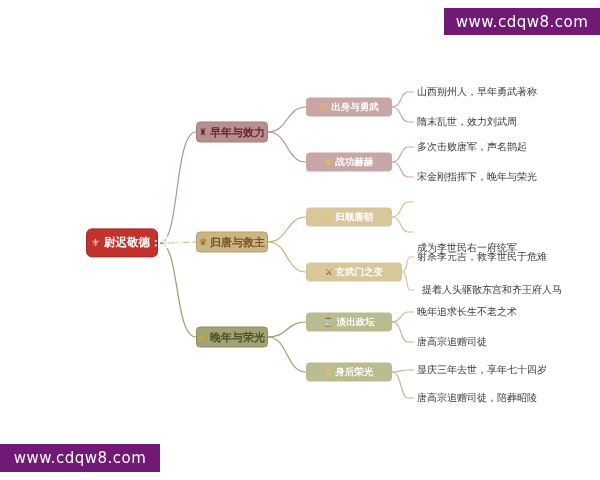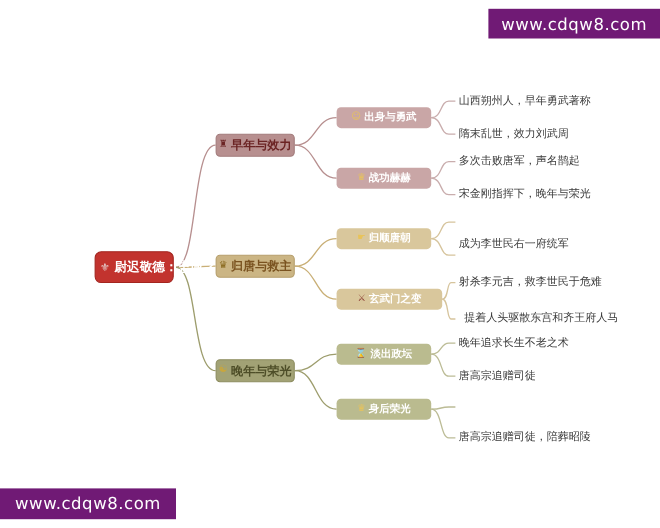--- a/index.html
+++ b/index.html
@@ -102,36 +102,37 @@
     <span>归唐与救主</span>
   </div>
   <div class="node sub sc2 s3">
     <span class="ic">☛</span>
     <span>归顺唐朝</span>
   </div>
   <div class="node sub sc2 s4">
     <span class="ic icr">⚔</span>
     <span>玄武门之变</span>
   </div>
-  <div class="leaf" style="top:222px">成为李世民右一府统军</div>
+  <div class="leaf" style="top:248px">成为李世民右一府统军</div>
   <div class="leaf" style="top:257px">射杀李元吉，救李世民于危难</div>
   <div class="leaf wrap" style="top:290px">提着人头驱散东宫和齐王府人马</div>
 
   <div class="node branch b3">
     <span class="ic">☯</span>
     <span>晚年与荣光</span>
   </div>
   <div class="node sub sc3 s5">
     <span class="ic">⌛</span>
     <span>淡出政坛</span>
   </div>
   <div class="node sub sc3 s6">
     <span class="ic">♛</span>
     <span>身后荣光</span>
   </div>
   <div class="leaf" style="top:312px">晚年追求长生不老之术</div>
   <div class="leaf" style="top:342px">唐高宗追赠司徒</div>
+  <div class="leaf" style="top:370px">显庆三年去世，享年七十四岁</div>
   <div class="leaf" style="top:398px">唐高宗追赠司徒，陪葬昭陵</div>
 
   <div class="wm wm-top">www.cdqw8.com</div>
   <div class="wm wm-bottom">www.cdqw8.com</div>
 
 </div>
 
 </body></html>

